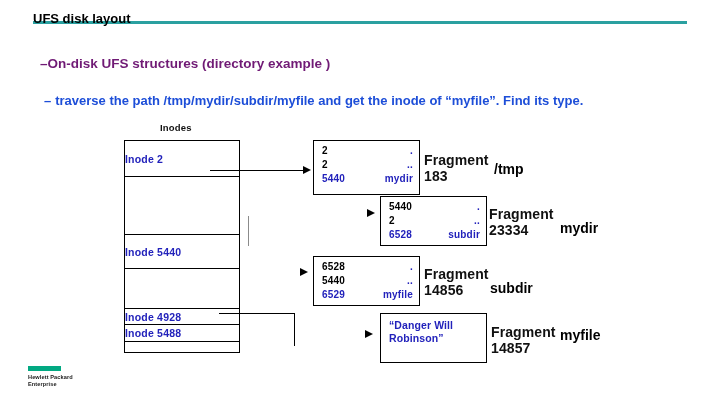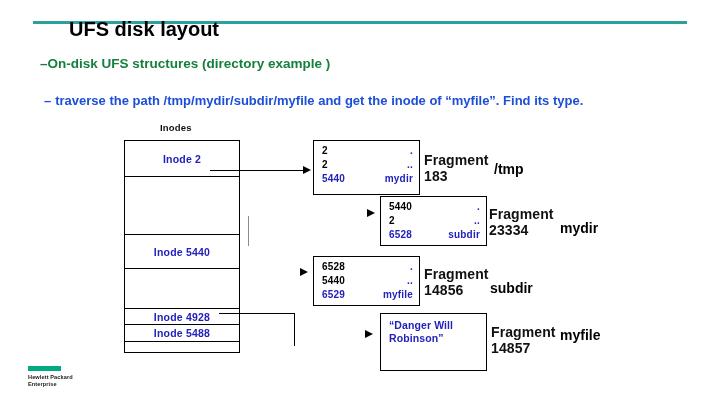--- a/index.html
+++ b/index.html
@@ -27,35 +27,34 @@
     position: absolute;
     left: 33px;
     top: 21px;
     width: 654px;
     height: 3px;
     background: #2aa0a0;
   }
   .slide-title {
     position: absolute;
     left: 33px;
-    top: 18px;
-    font-size: 20px;
+    top: 11px;
+    font-size: 13px;
     font-weight: bold;
     letter-spacing: 0px;
     color: #000000;
     white-space: nowrap;
-    margin-left: 36px;
   }
   .sub-bullet {
     position: absolute;
     left: 40px;
     top: 56px;
     font-size: 13.5px;
     font-weight: bold;
-    color: #15803d;
+    color: #701a75;
     white-space: nowrap;
   }
   .body-bullet {
     position: absolute;
     left: 44px;
     top: 92px;
     width: 660px;
     font-size: 13px;
     font-weight: bold;
     color: #1d4ed8;
@@ -85,21 +84,20 @@
     height: 213px;
     border: 1.2px solid #000000;
     box-sizing: border-box;
   }
   .inode-row {
     position: relative;
     box-sizing: border-box;
     border-bottom: 1.2px solid #000000;
     display: flex;
     align-items: center;
-    justify-content: center;
   }
   .inode-row:last-child { border-bottom: none; }
   .inode-row span {
     font-size: 10.5px;
     font-weight: bold;
     color: #2222bb;
     letter-spacing: 0.2px;
   }
   .r1 { height: 36px; }
   .r2 { height: 58px; }
@@ -312,21 +310,21 @@
         <span class="nm">myfile</span>
       </div>
     </div>
   </div>
   <div class="frag-label" style="left:424px; top:266px;">
     <div>Fragment</div>
     <div class="lbl-num">14856</div>
   </div>
   <div class="path-label" style="left:490px; top:280px;">subdir</div>
 
-  <div class="frag-box" style="left:380px; top:313px; width:107px; height:58px;">
+  <div class="frag-box" style="left:380px; top:313px; width:107px; height:50px;">
     <div class="frag-text">
       <div>“Danger Will</div>
       <div>Robinson”</div>
     </div>
   </div>
   <div class="frag-label" style="left:491px; top:324px;">
     <div>Fragment</div>
     <div class="lbl-num">14857</div>
   </div>
   <div class="path-label" style="left:560px; top:327px;">myfile</div>

